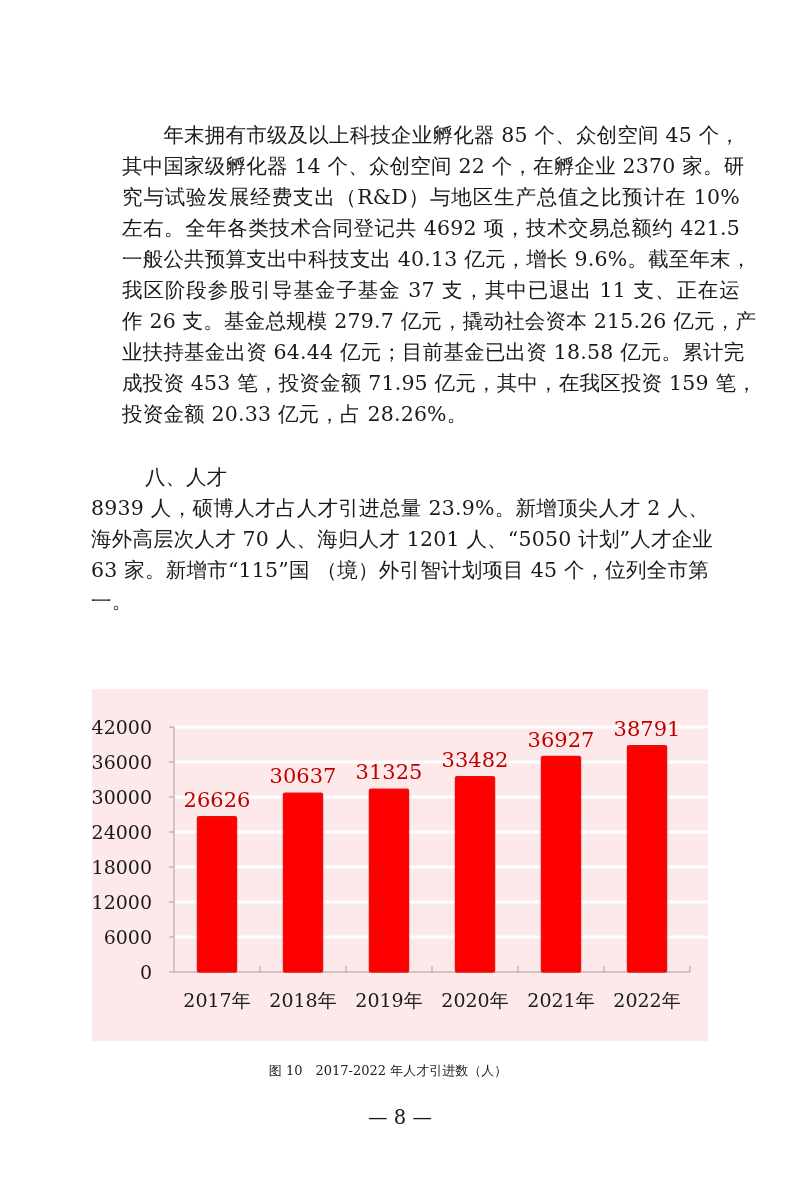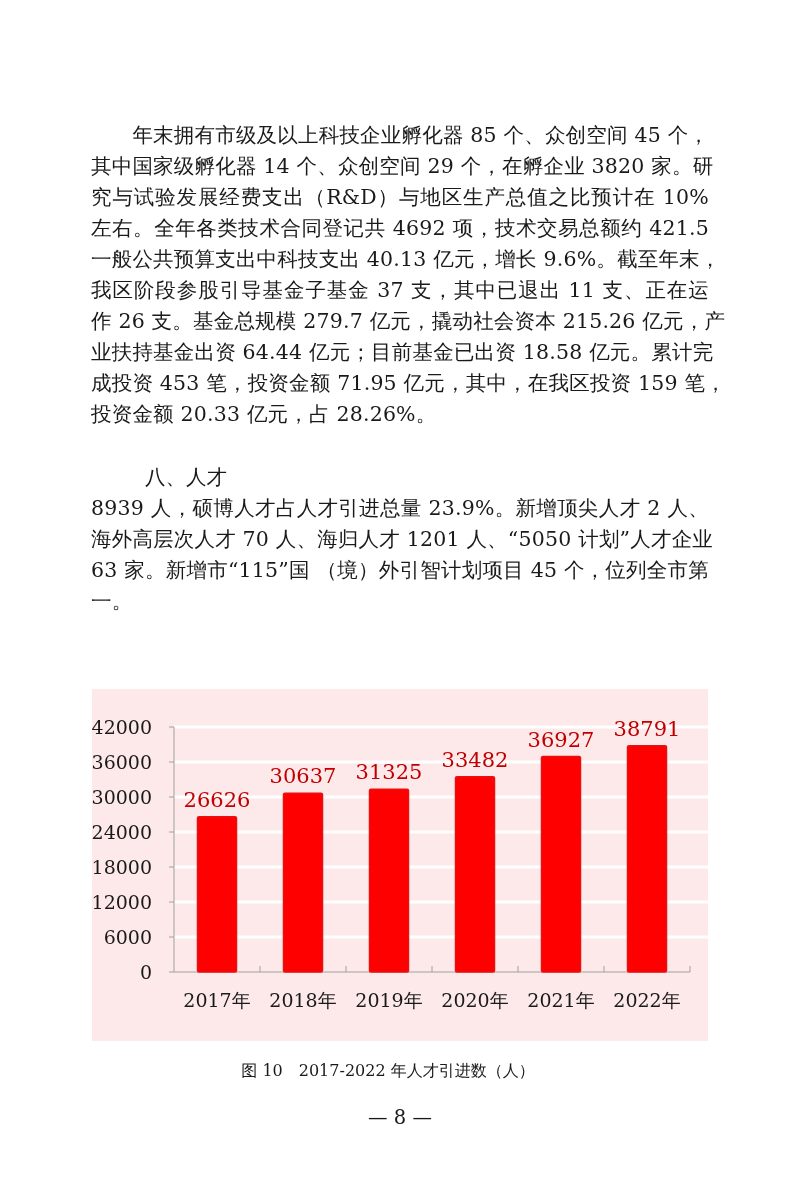--- a/index.html
+++ b/index.html
@@ -15,33 +15,33 @@
   .para .line { display: block; white-space: nowrap; height: 31px; }
   .para .line.full { text-align: justify; text-align-last: justify; }
   .heading { position: absolute; left: 137px; font-size: 20.5px; line-height: 31px; margin-left: 8px; }
 
   .chart {
     position: absolute; left: 92px; top: 689px; width: 616px; height: 352px; background: #fde9e9;
   }
   .chart svg { position: absolute; left: 0; top: 0; }
   .caption {
     position: absolute; left: 0; width: 776px; top: 1057px; text-align: center;
-    font-size: 16px; line-height: 28px;
+    font-size: 13px; line-height: 28px;
   }
   .page-num {
     position: absolute; left: 0; width: 800px; top: 1104px; text-align: center;
     font-size: 19.5px; line-height: 28px;
   }
 </style>
 </head>
 <body>
 
-<div class="para" style="top:120px;">
+<div class="para" style="top:120px;margin-left:31px;">
   <span class="line full">　　年末拥有市级及以上科技企业孵化器 85 个、众创空间 45 个，</span>
-  <span class="line full">其中国家级孵化器 14 个、众创空间 29 个，在孵企业 3820 家。研</span>
+  <span class="line full">其中国家级孵化器 14 个、众创空间 22 个，在孵企业 2370 家。研</span>
   <span class="line full">究与试验发展经费支出（R&amp;D）与地区生产总值之比预计在 10%</span>
   <span class="line full">左右。全年各类技术合同登记共 4692 项，技术交易总额约 421.5</span>
   <span class="line full">一般公共预算支出中科技支出 40.13 亿元，增长 9.6%。截至年末，</span>
   <span class="line full">我区阶段参股引导基金子基金 37 支，其中已退出 11 支、正在运</span>
   <span class="line full">作 26 支。基金总规模 279.7 亿元，撬动社会资本 215.26 亿元，产</span>
   <span class="line full">业扶持基金出资 64.44 亿元；目前基金已出资 18.58 亿元。累计完</span>
   <span class="line full">成投资 453 笔，投资金额 71.95 亿元，其中，在我区投资 159 笔，</span>
   <span class="line">投资金额 20.33 亿元，占 28.26%。</span>
 </div>
 

